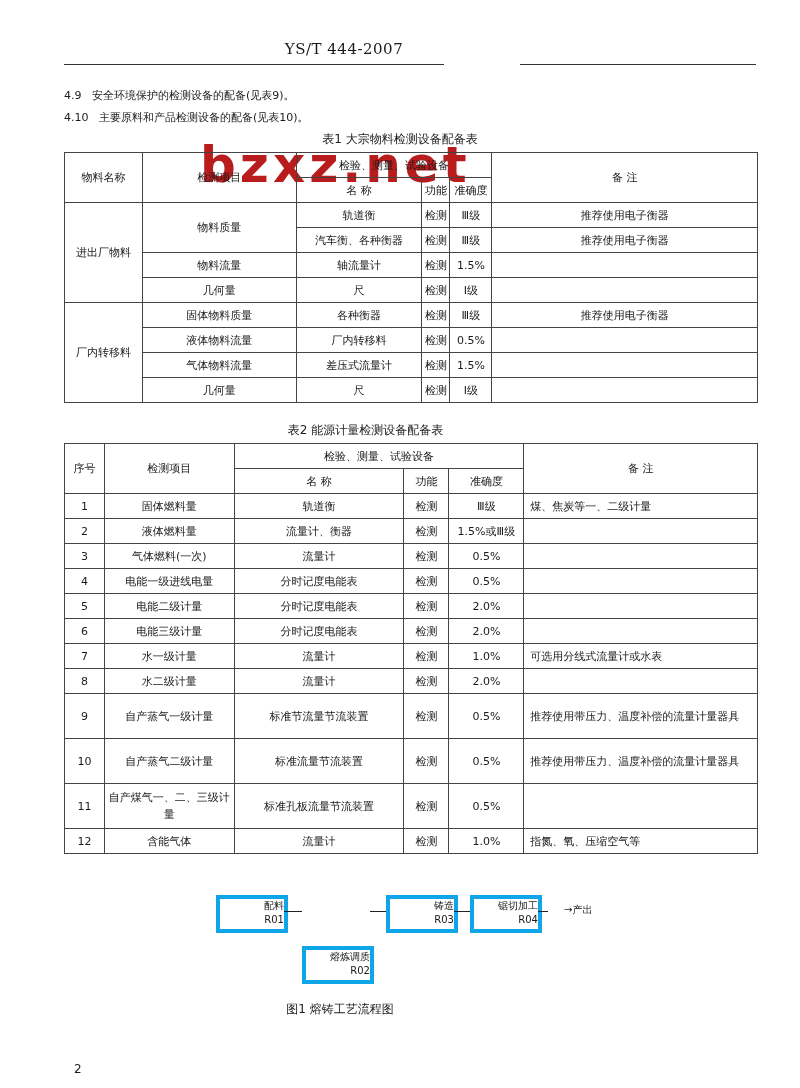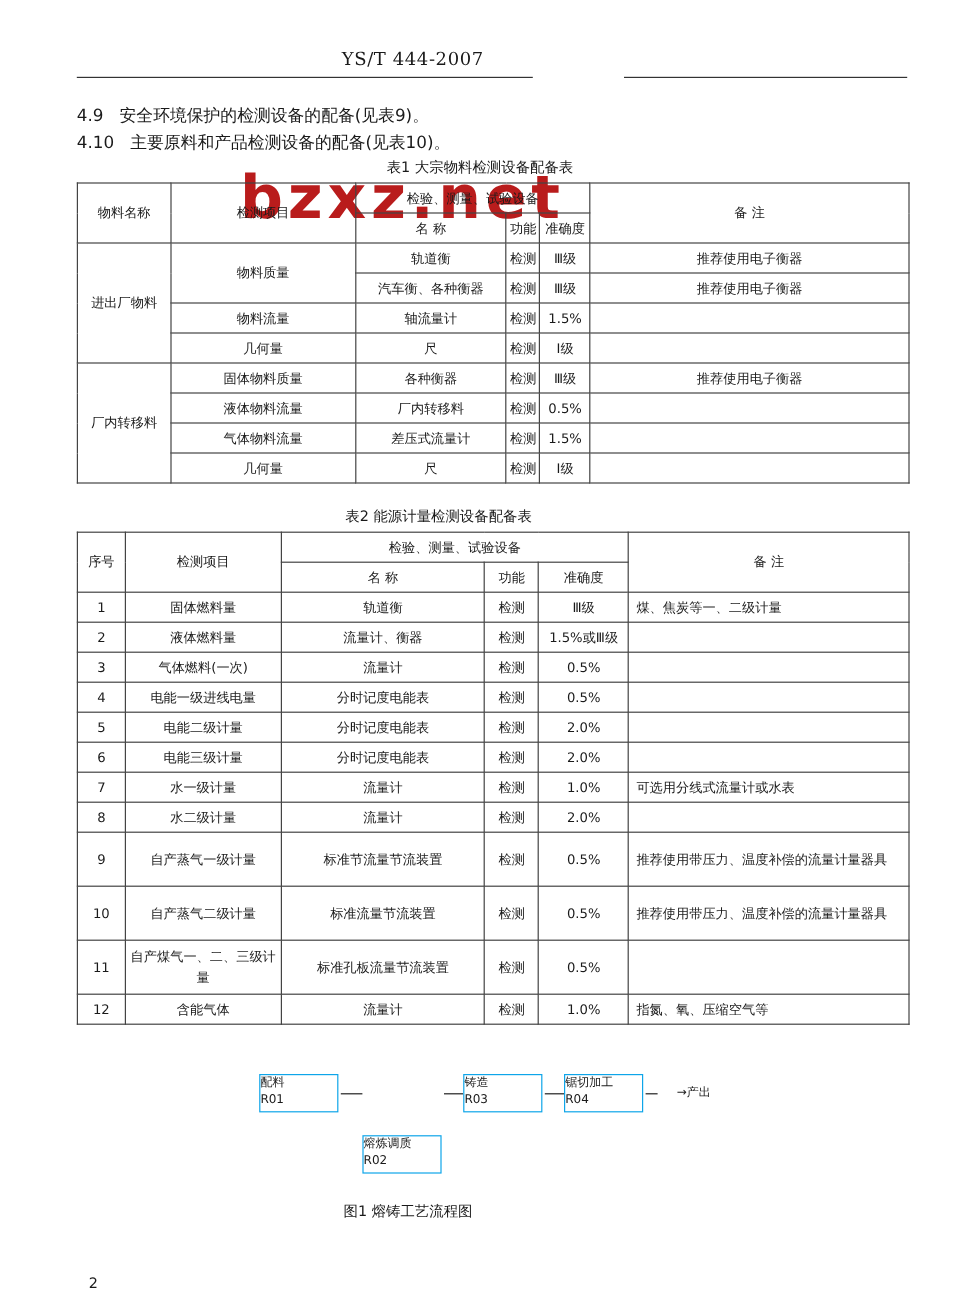--- a/index.html
+++ b/index.html
@@ -1,31 +1,31 @@
 <!DOCTYPE html>
 <html><head>
 <meta charset="utf-8">
 <style>
   html, body { margin: 0; padding: 0; background: #ffffff; }
   body { width: 800px; height: 1088px; position: relative; overflow: hidden;
          font-family: "DejaVu Sans", sans-serif; color: #1a1a1a; }
   .abs { position: absolute; }
   .header-code { left: 0; width: 688px; top: 40px; text-align: center; font-size: 15px; font-family: "DejaVu Serif", serif; letter-spacing: 0.5px; }
   .header-rule { left: 64px; top: 64px; height: 1px; background: #333; }
-  .para { left: 64px; font-size: 14px; }
+  .para { left: 64px; font-size: 11px; }
   .caption { font-size: 12px; text-align: center; }
   .watermark { left: 200px; top: 136px; font-size: 50px; font-weight: bold; color: #b91c1c; letter-spacing: 4px; font-family: "DejaVu Sans", sans-serif; z-index: 0; }
   table { border-collapse: collapse; position: absolute; z-index: 1; font-size: 11px; }
   td, th { border: 1px solid #444; text-align: center; vertical-align: middle; padding: 0 2px; font-weight: normal; }
   .t1 td, .t1 th { height: 24px; }
   .t2 td, .t2 th { height: 24px; }
   .t2 .tall { height: 44px; line-height: 17px; }
   .left { text-align: left; padding-left: 6px; }
   .flow { z-index: 1; }
-  .fbox { position: absolute; border: 1px solid #0ea5e9; width: 64px; height: 30px; font-size: 10px; text-align: left; line-height: 14px; background: #fff; }
+  .fbox { position: absolute; border: 4px solid #0ea5e9; width: 64px; height: 30px; font-size: 10px; text-align: right; line-height: 14px; background: #fff; }
   .fline { position: absolute; height: 1px; background: #222; }
   .page-num { left: 74px; top: 1062px; font-size: 12px; }
 </style>
 </head>
 <body>
 
 <div class="abs header-code">YS/T 444-2007</div>
 <div class="abs header-rule" style="width:380px;"></div>
 <div class="abs header-rule" style="left:520px;width:236px;"></div>
 

